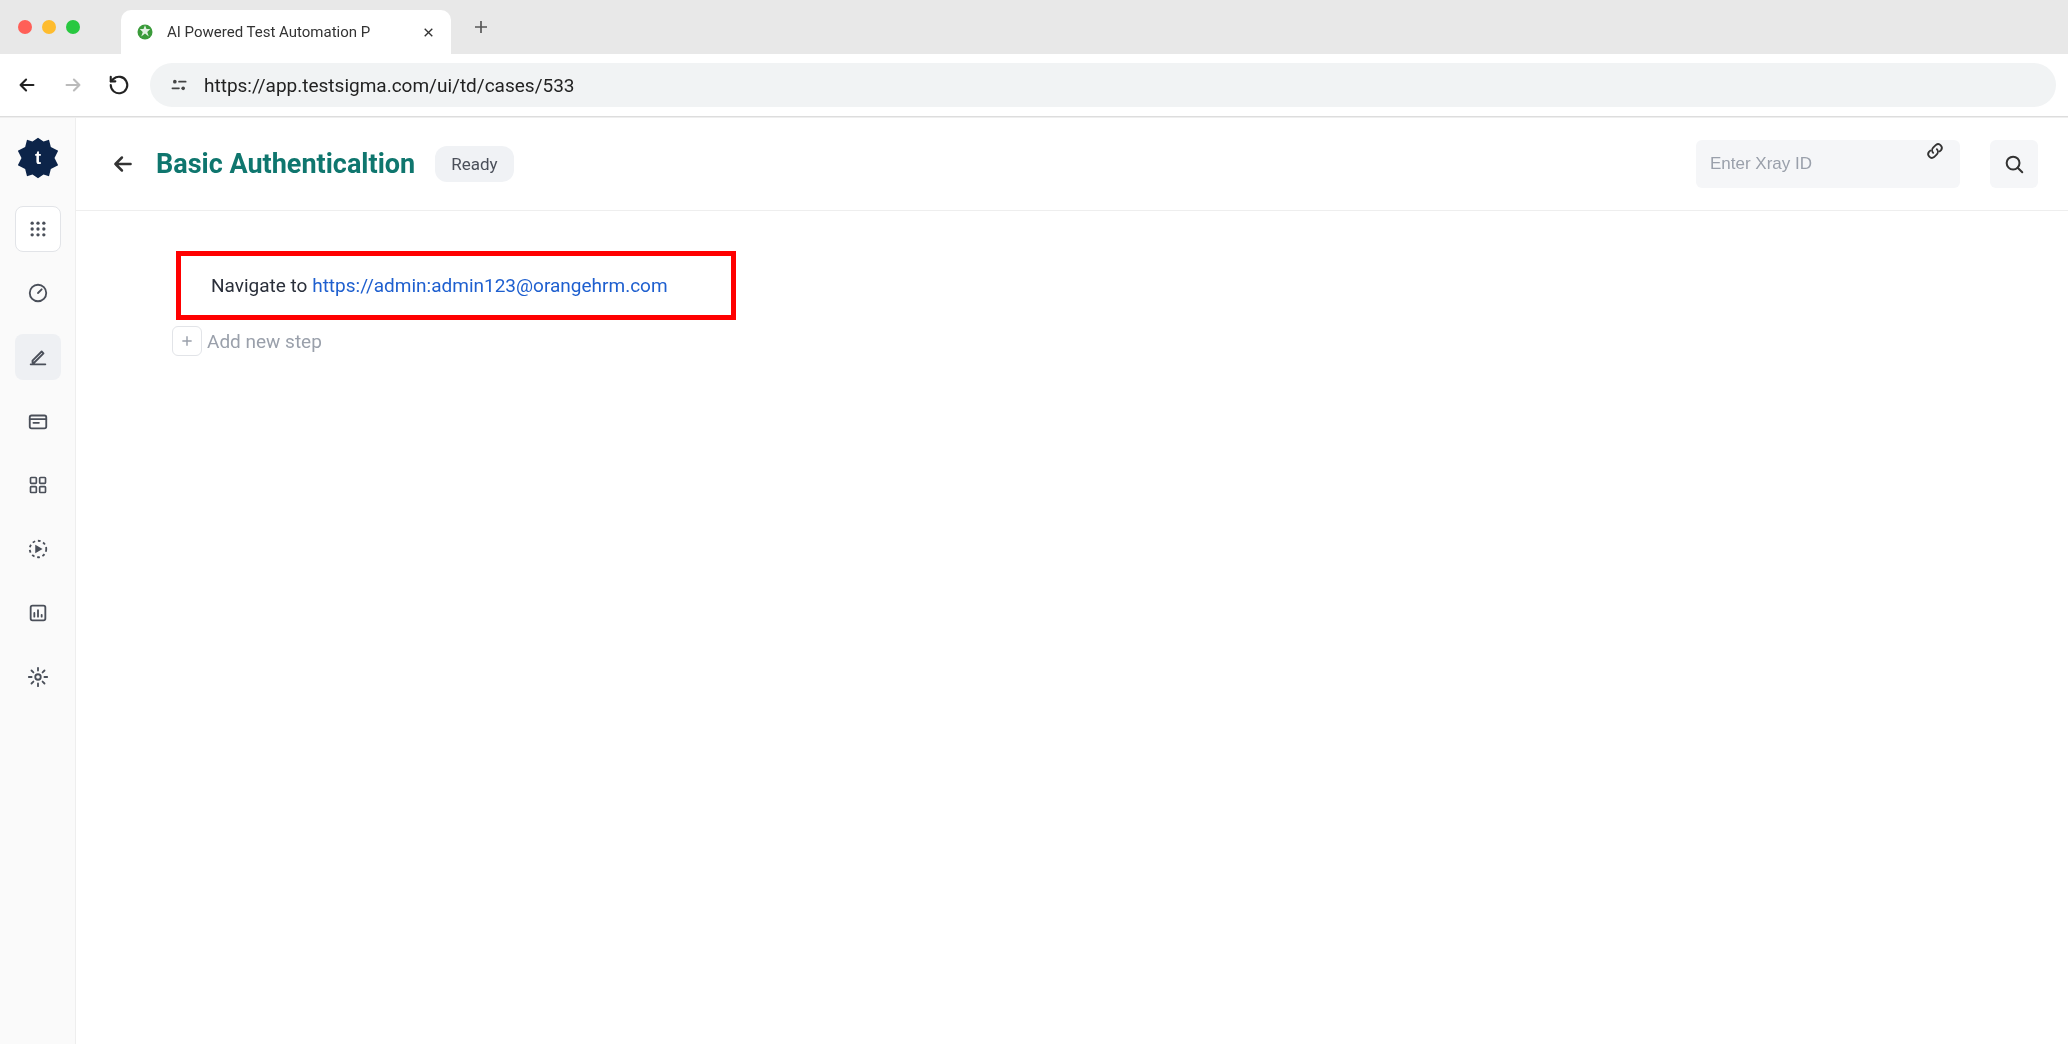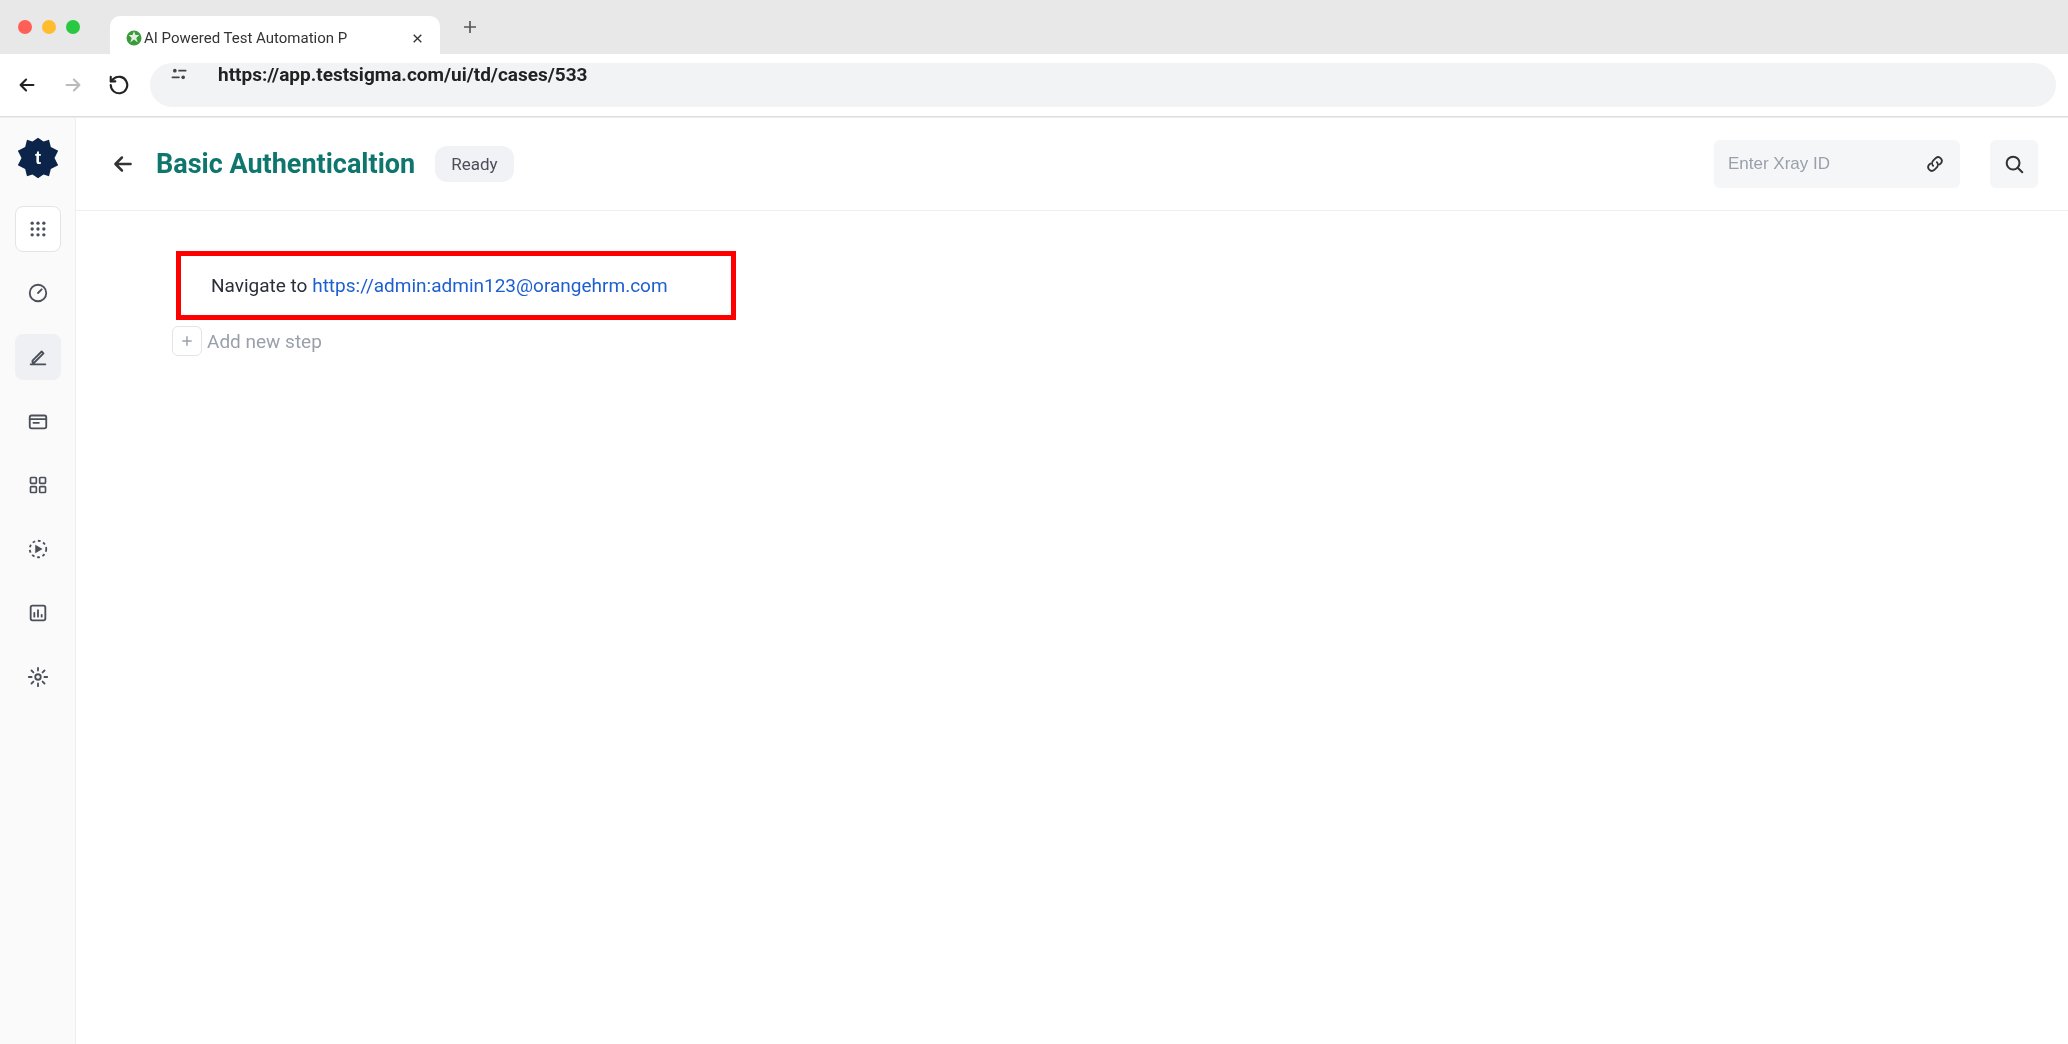--- a/index.html
+++ b/index.html
@@ -29,24 +29,25 @@
     .tl-red { background: #ff5f57; }
     .tl-yellow { background: #febc2e; }
     .tl-green { background: #28c840; }
     .tab {
       background: #fff;
       border-radius: 10px 10px 0 0;
       height: 44px;
       display: flex;
       align-items: center;
       padding: 0 14px;
-      gap: 0;
+      gap: 12px;
       min-width: 330px;
       position: relative;
-      top: 11px;
+      top: 5px;
+      margin-left: 11px;
     }
     .tab-favicon {
       width: 20px; height: 20px;
       display: flex; align-items: center; justify-content: center;
     }
     .tab-title {
       font-size: 15px;
       color: #333;
       flex: 1;
       white-space: nowrap;
@@ -80,23 +81,23 @@
       color: #222;
       cursor: pointer;
     }
     .nav-btn.disabled { color: #bbb; cursor: default; }
     .url-bar {
       flex: 1;
       background: #f1f3f4;
       border-radius: 30px;
       height: 44px;
       display: flex;
+      align-items: center;
       padding: 0 18px;
-      gap: 28px;
-      font-weight: bold;
+      gap: 14px;
     }
     .site-ctrl {
       width: 22px; height: 22px;
       display: flex; align-items: center; justify-content: center;
       color: #444;
     }
     .url-text {
       font-size: 19px;
       color: #222;
       flex: 1;
@@ -162,26 +163,25 @@
       background: #f0f2f5;
       color: #4a4f59;
       font-size: 17px;
       padding: 8px 16px;
       border-radius: 12px;
       margin-left: 4px;
     }
     .header-spacer { flex: 1; }
     .xray-box {
       display: flex;
-      align-items: center;
       background: #f5f6f8;
       border-radius: 6px;
       height: 48px;
       padding: 0 14px;
-      gap: 6px;
+      gap: 24px;
     }
     .xray-input {
       border: none;
       background: transparent;
       font-size: 17px;
       color: #555;
       outline: none;
       width: 190px;
     }
     .xray-input::placeholder { color: #9aa0ab; }

